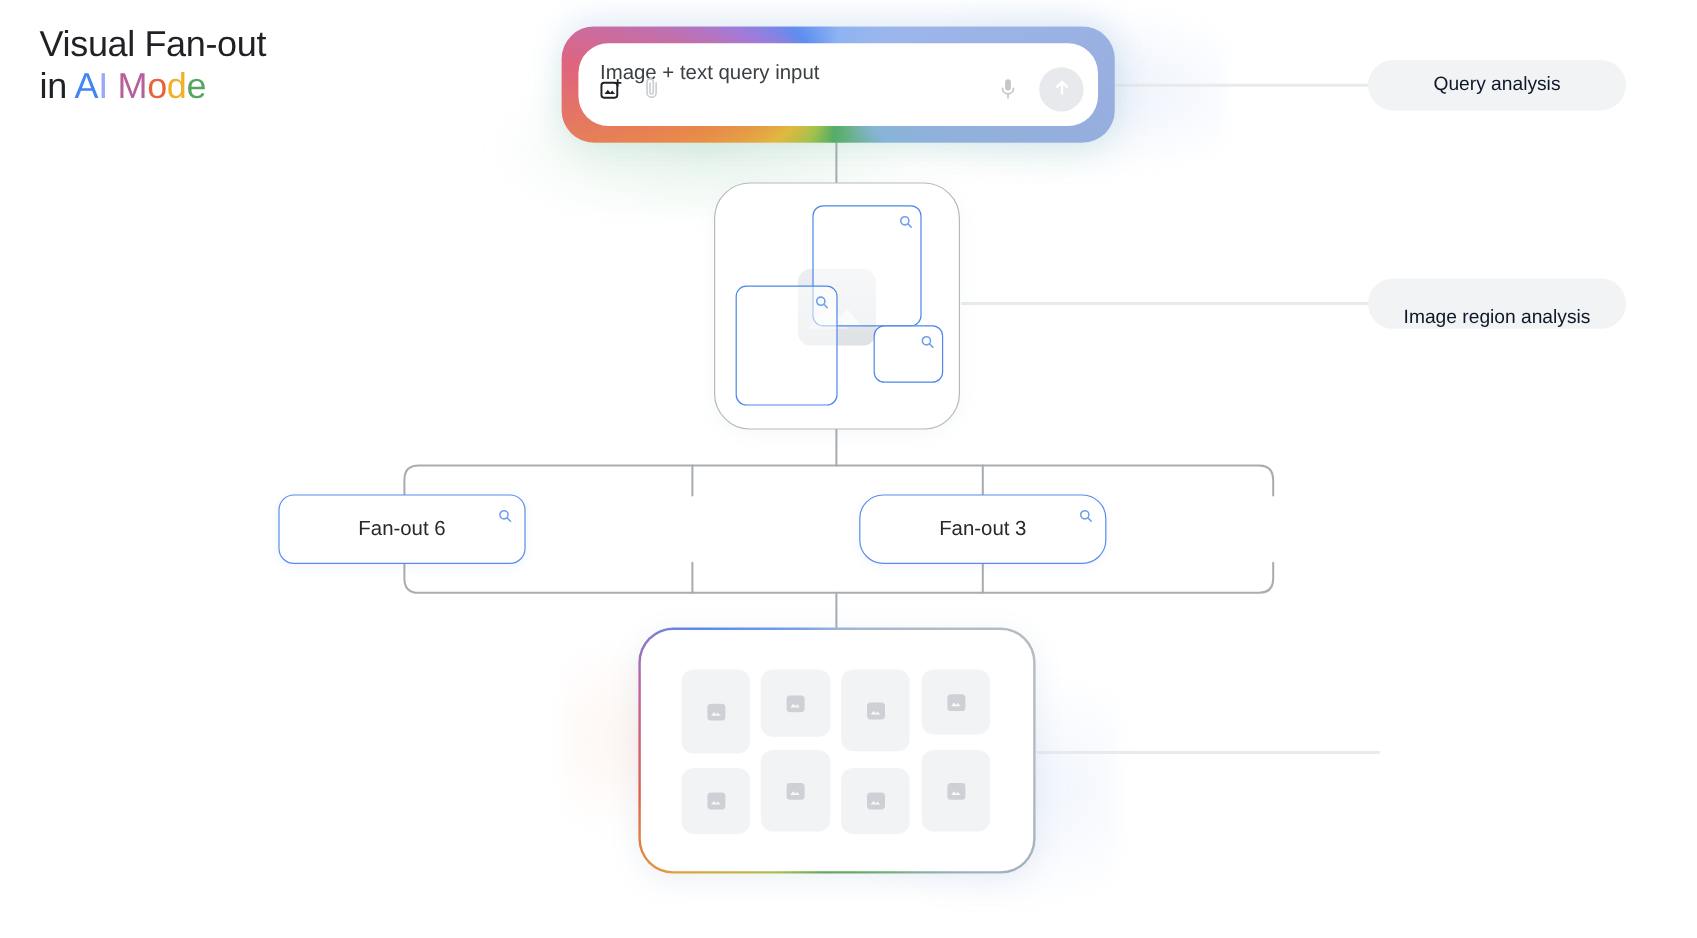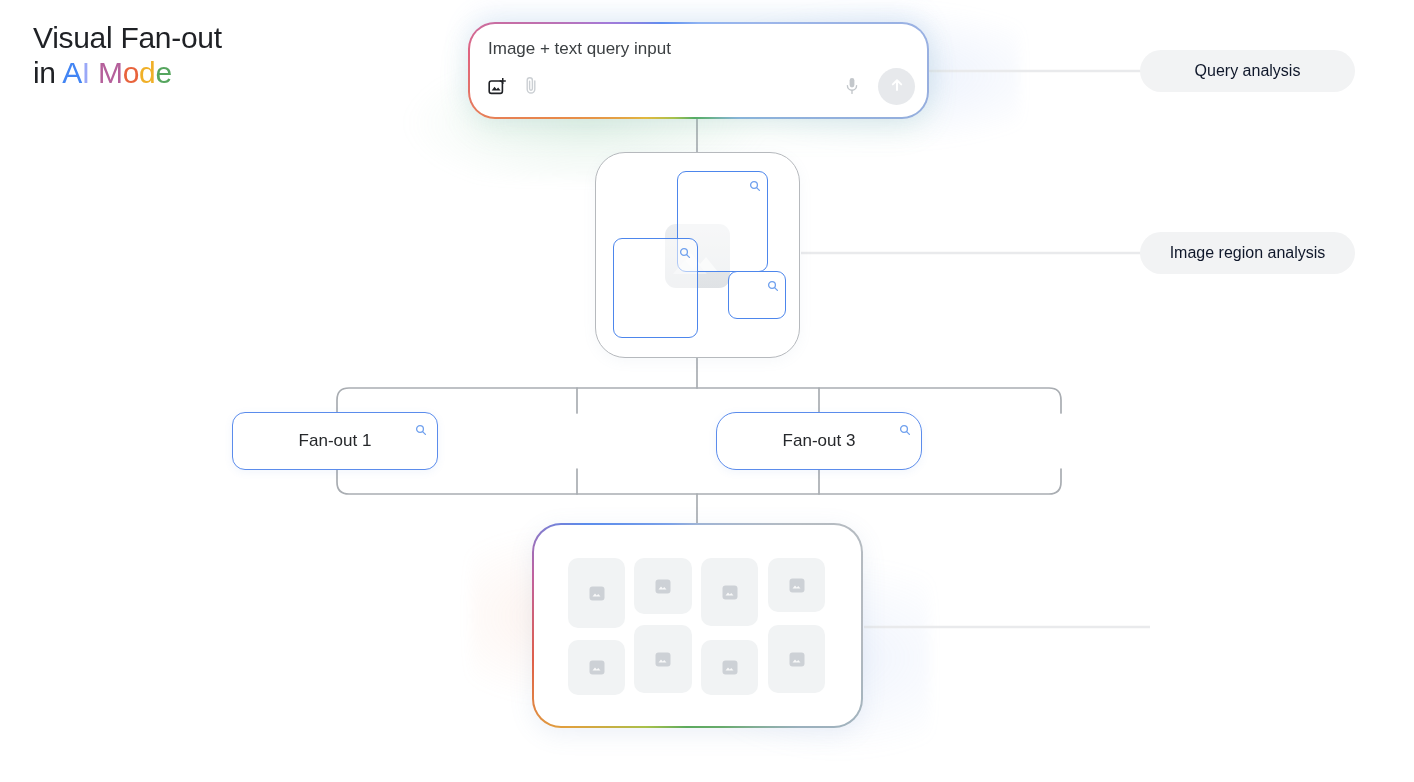--- a/index.html
+++ b/index.html
@@ -25,41 +25,41 @@
     font-weight:500; letter-spacing:-0.3px; color:#1f2125; }
   .title .ltr { white-space:pre; }
 
   
   svg.connectors { position:absolute; left:0; top:0; }
   .tree-line { stroke:#a9adb2; stroke-width:1.7; fill:none; stroke-linecap:round; }
   .pill-line { stroke:#e9eaec; stroke-width:2.5; fill:none; }
 
   
   .search-wrap { position:absolute; left:468px; top:22px; width:461px; height:97px;
-    border-radius:27px; padding:2px;
+    border-radius:27px; padding:14px;
     background:conic-gradient(from 0deg,
       #8fb3f2 0deg, #9db6ea 55deg, #97aede 95deg, #87b4d8 140deg, #66b185 168deg,
       #55ac66 185deg, #a3c14d 207deg, #e0b93f 228deg, #e8884a 252deg, #e0647e 274deg,
       #a47ad8 297deg, #5e8ef0 322deg, #8fb3f2 360deg);
     box-shadow:0 -8px 26px rgba(120,160,235,0.16), 0 10px 30px rgba(110,185,140,0.16); }
   .search-inner { width:100%; height:100%; background:#ffffff; border-radius:25px;
     position:relative; }
   .search-text { position:absolute; left:18px; top:15px; font-size:17px; color:#3c4043; }
   .search-iconrow { position:absolute; left:18px; right:12px; bottom:12px; height:37px; }
   .icon-addimage { position:absolute; left:0; top:9px; width:20px; height:20px; color:#1f2125; }
   .icon-clip { position:absolute; left:36px; top:8px; width:14px; height:20px; color:#cbcfd3; }
   .icon-mic { position:absolute; right:55px; top:9px; width:16px; height:18px; color:#c3c7cb; }
   .submit-btn { position:absolute; right:0; top:0; width:37px; height:37px; border-radius:50%;
     background:#e7e9ec; display:flex; align-items:center; justify-content:center; border:none; }
 
   
   .pill { position:absolute; left:1140px; width:215px; height:42px; border-radius:21px;
     background:#f2f3f4; display:flex; align-items:center; justify-content:center;
     font-size:16px; color:#0f172a; }
-  .pill-1 { top:50px; } .pill-2 { top:232px; } .pill-3 { top:606px; }
+  .pill-1 { top:50px; } .pill-2 { top:232px;align-items:flex-end; } .pill-3 { top:606px; }
 
   
   .region-box { position:absolute; left:595px; top:152px; width:205px; height:206px;
     background:#ffffff; border:1.6px solid #b6b9bd; border-radius:30px;
     box-shadow:0 3px 14px rgba(130,150,180,0.07); }
   .img-placeholder { position:absolute; left:665px; top:224px; width:65px; height:64px;
     border-radius:11px; background:linear-gradient(#eceef0,#dfe2e5); overflow:hidden; }
   .region-rect { position:absolute; border:1.6px solid #4d86ec; border-radius:9px;
     background:rgba(255,255,255,0.55); }
   .region-1 { left:677px; top:171px; width:91px; height:101px; }
@@ -193,21 +193,21 @@
   <div class="region-rect region-3">
     <span class="mag">
       <svg viewBox="0 0 12 12" width="12" height="12">
           <circle cx="5" cy="5" r="3.4" fill="none" stroke="currentColor" stroke-width="1.3"></circle>
           <path d="M7.6 7.6 10.4 10.4" stroke="currentColor" stroke-width="1.3" stroke-linecap="round"></path>
         </svg>
     </span>
   </div>
 
   <div class="fanout fanout-1">
-    <span>Fan-out 1</span>
+    <span>Fan-out 6</span>
     <span class="mag">
       <svg viewBox="0 0 12 12" width="12" height="12">
           <circle cx="5" cy="5" r="3.4" fill="none" stroke="currentColor" stroke-width="1.3"></circle>
           <path d="M7.6 7.6 10.4 10.4" stroke="currentColor" stroke-width="1.3" stroke-linecap="round"></path>
         </svg>
     </span>
   </div>
   <div class="fanout fanout-3">
     <span>Fan-out 3</span>
     <span class="mag">

